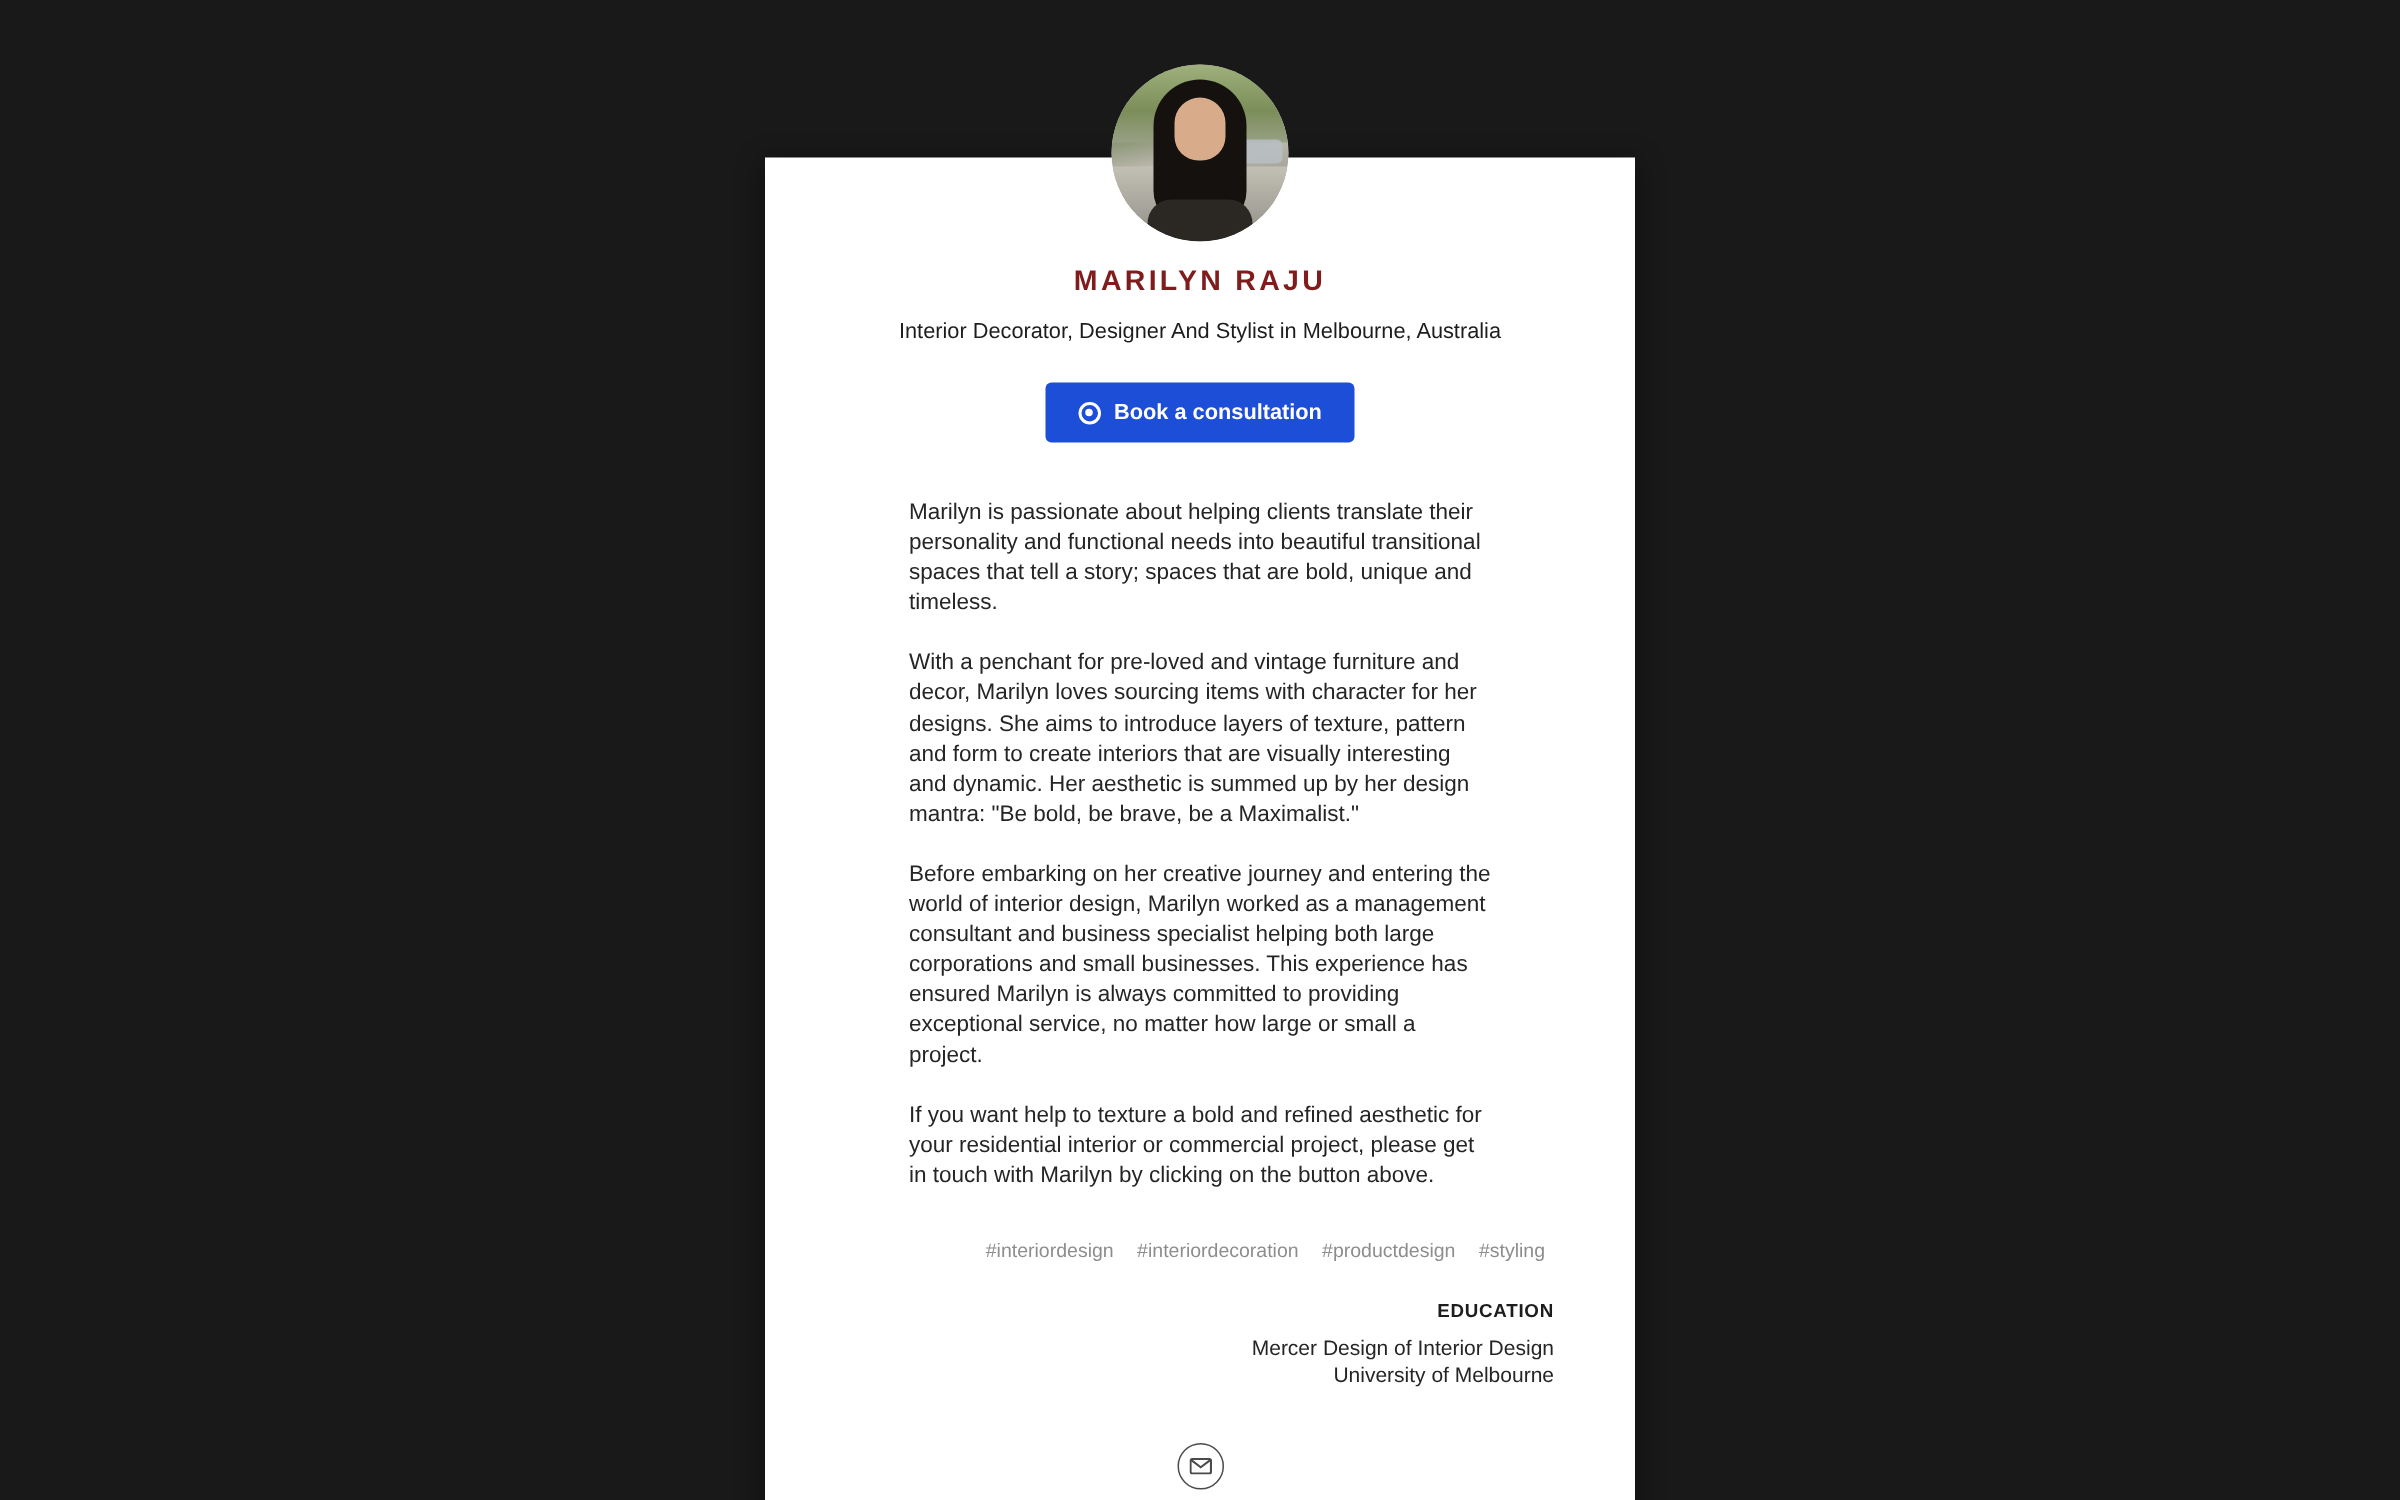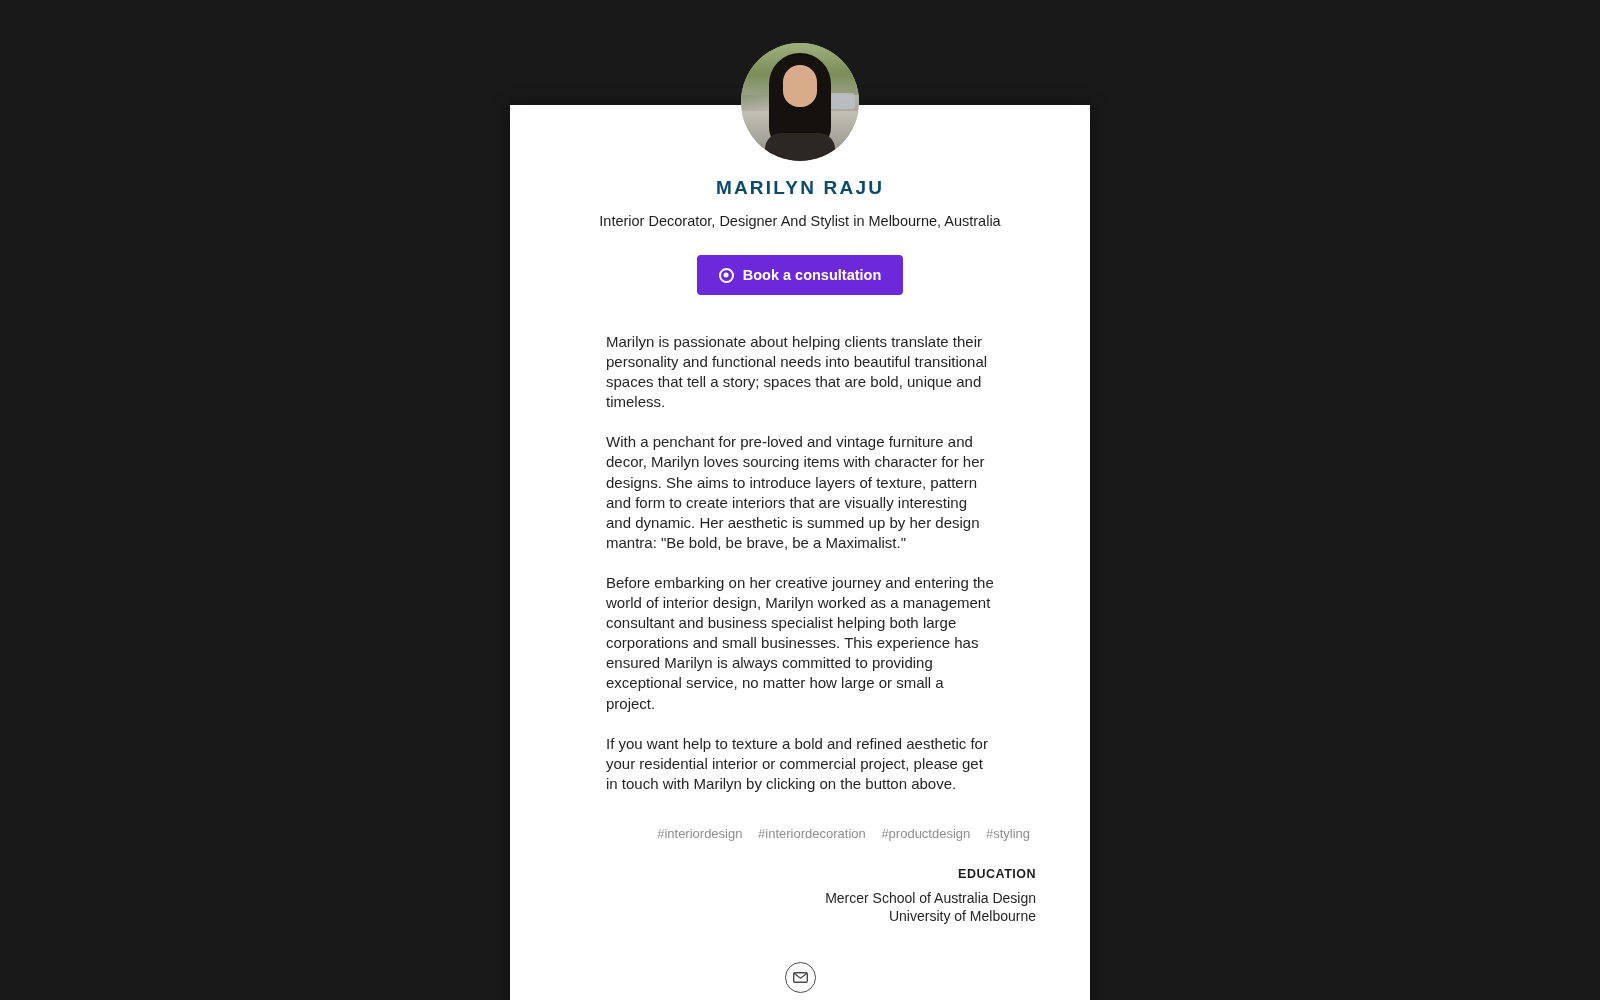--- a/index.html
+++ b/index.html
@@ -97,39 +97,39 @@
     border-radius: 16px 16px 0 0;
   }
   .card-inner {
     padding: 72px 54px 0 54px;
   }
   .name {
     text-align: center;
     font-size: 19px;
     font-weight: bold;
     letter-spacing: 2.2px;
-    color: #0c4a6e;
+    color: #7f1d1d;
     margin: 0 0 14px 0;
   }
   .subtitle {
     text-align: center;
     font-size: 14.5px;
     font-weight: normal;
     color: #1d1d1d;
     margin: 0 0 26px 0;
   }
   .cta-row {
     text-align: center;
     margin-bottom: 32px;
   }
   .cta-button {
     display: inline-flex;
     align-items: center;
     gap: 9px;
-    background: #6d28d9;
+    background: #1d4ed8;
     color: #ffffff;
     border: none;
     border-radius: 4px;
     padding: 12px 22px;
     font-size: 14.5px;
     font-weight: bold;
     font-family: "Liberation Sans", sans-serif;
     cursor: pointer;
   }
   .cta-icon {
@@ -240,21 +240,21 @@
 
       <div class="tags">
         <span>#interiordesign</span>
         <span>#interiordecoration</span>
         <span>#productdesign</span>
         <span>#styling</span>
       </div>
 
       <div class="education">
         <div class="edu-title">EDUCATION</div>
-        <div class="edu-item">Mercer School of Australia Design</div>
+        <div class="edu-item">Mercer Design of Interior Design</div>
         <div class="edu-item">University of Melbourne</div>
       </div>
 
       <div class="social">
         <span class="social-icon">
           <svg width="15" height="11" viewBox="0 0 15 11" aria-hidden="true">
             <rect x="0.7" y="0.7" width="13.6" height="9.6" rx="1.2" fill="none" stroke="#4b4b4b" stroke-width="1.4"></rect>
             <path d="M1 1.3 L7.5 6.2 L14 1.3" fill="none" stroke="#4b4b4b" stroke-width="1.4"></path>
           </svg>
         </span>

